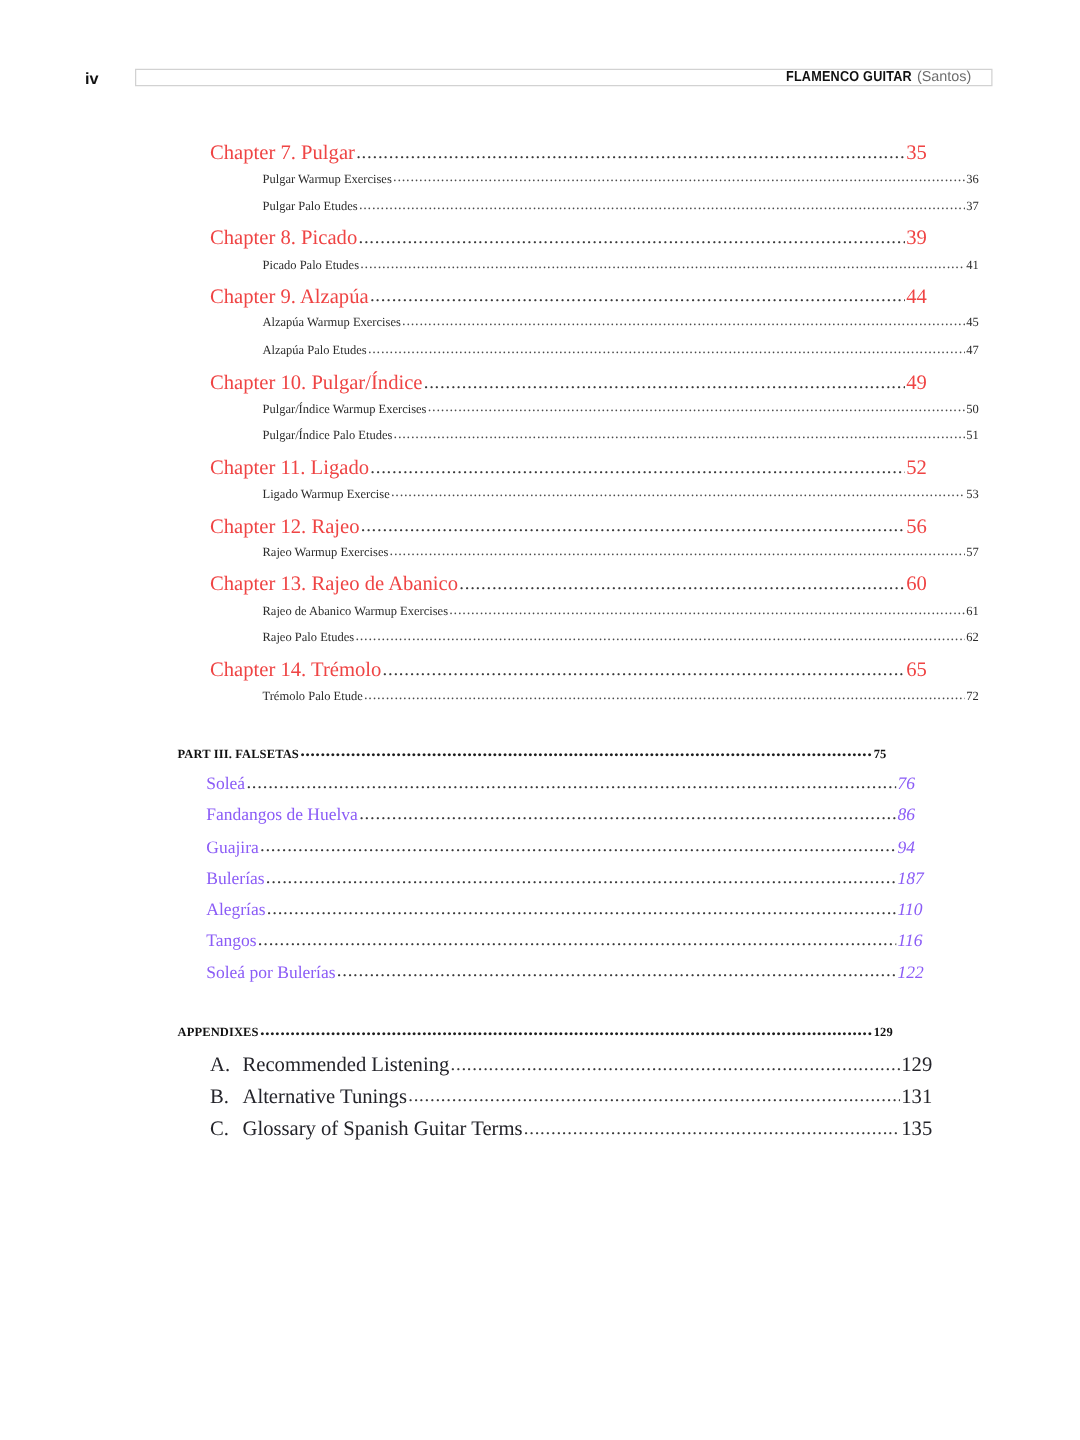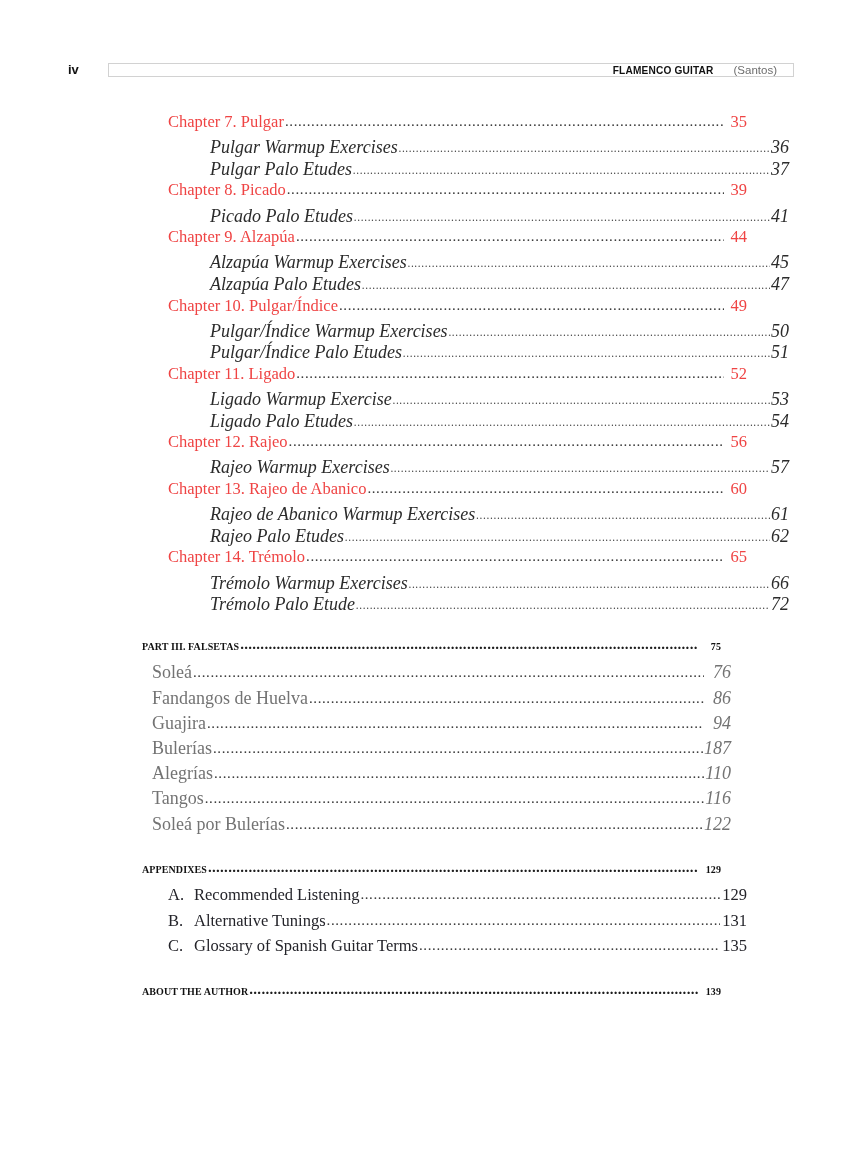--- a/index.html
+++ b/index.html
@@ -17,21 +17,21 @@
   }
 
   
   .page-header {
     position: absolute;
     top: 47px;
     left: 66px;
     right: 70px;
     height: 30px;
     display: flex;
-    align-items: flex-end;
+    align-items: center;
   }
   .folio {
     width: 42px;
     flex: 0 0 42px;
     font-family: "Liberation Sans", "DejaVu Sans", sans-serif;
     font-weight: bold;
     font-size: 13px;
     color: #111;
     display: flex;
     align-items: center;
@@ -55,21 +55,21 @@
     color: #111;
     transform: scaleX(0.88);
     transform-origin: right center;
     white-space: nowrap;
   }
   .header-author {
     font-family: "Liberation Sans", "DejaVu Sans", sans-serif;
     font-size: 11.5px;
     font-weight: normal;
     color: #6d6d6d;
-    margin-left: 20px;
+    margin-left: 4px;
   }
 
   
   .toc {
     position: absolute;
     top: 112px;
     left: 142px;
     width: 579px;
   }
 
@@ -92,62 +92,60 @@
   .toc-dots::before {
     content: "........................................................................"
              "........................................................................"
              "........................................................................";
     letter-spacing: 0.6px;
     display: block;
     white-space: nowrap;
   }
   .toc-page {
     flex: 0 0 auto;
-    text-align: right;
     font-variant-numeric: lining-nums;
   }
 
   
   .lvl-chapter {
     font-size: 16.5px;
     color: #ef4444;
     margin-left: 26px;
     height: 25.2px;
   }
   .lvl-chapter .toc-dots::before { font-size: 15px; color: #3a3a3a; }
   .lvl-chapter .toc-page { min-width: 22px; }
 
   
   .lvl-sub {
-    font-size: 18px;
+    font-size: 10px;
     color: #2b2b2b;
     margin-left: 68px;
     height: 21.6px;
-    font-style: italic;
   }
   .lvl-sub .toc-dots::before { font-size: 11.5px; color: #4a4a4a; }
   .lvl-sub .toc-page { min-width: 16px; }
 
   
   .lvl-part {
     font-size: 10px;
     font-weight: bold;
     color: #111;
     margin-left: 0;
     height: 25.6px;
     letter-spacing: 0.1px;
   }
   .lvl-part .toc-dots::before { font-size: 15px; color: #1d1d1d; letter-spacing: 0.3px; }
   .lvl-part .toc-page { min-width: 22px; }
 
   
   .lvl-item {
-    font-size: 18px;
-    color: #737373;
-    margin-left: 10px;
+    font-size: 14px;
+    color: #8b5cf6;
+    margin-left: 23px;
     height: 25.2px;
   }
   .lvl-item .toc-dots::before { font-size: 15px; color: #3a3a3a; }
   .lvl-item .toc-page { min-width: 26px; font-style: italic; }
 
   
   .lvl-appendix {
     font-size: 16.5px;
     color: #24242a;
     margin-left: 26px;
@@ -234,25 +232,20 @@
     <div class="toc-entry lvl-chapter">
       <span class="toc-label">Chapter 11. Ligado</span>
       <span class="toc-dots"></span>
       <span class="toc-page">52</span>
     </div>
     <div class="toc-entry lvl-sub">
       <span class="toc-label">Ligado Warmup Exercise</span>
       <span class="toc-dots"></span>
       <span class="toc-page">53</span>
     </div>
-    <div class="toc-entry lvl-sub">
-      <span class="toc-label">Ligado Palo Etudes</span>
-      <span class="toc-dots"></span>
-      <span class="toc-page">54</span>
-    </div>
     <div class="toc-entry lvl-chapter">
       <span class="toc-label">Chapter 12. Rajeo</span>
       <span class="toc-dots"></span>
       <span class="toc-page">56</span>
     </div>
     <div class="toc-entry lvl-sub">
       <span class="toc-label">Rajeo Warmup Exercises</span>
       <span class="toc-dots"></span>
       <span class="toc-page">57</span>
     </div>
@@ -268,25 +261,20 @@
     </div>
     <div class="toc-entry lvl-sub">
       <span class="toc-label">Rajeo Palo Etudes</span>
       <span class="toc-dots"></span>
       <span class="toc-page">62</span>
     </div>
     <div class="toc-entry lvl-chapter">
       <span class="toc-label">Chapter 14. Trémolo</span>
       <span class="toc-dots"></span>
       <span class="toc-page">65</span>
-    </div>
-    <div class="toc-entry lvl-sub">
-      <span class="toc-label">Trémolo Warmup Exercises</span>
-      <span class="toc-dots"></span>
-      <span class="toc-page">66</span>
     </div>
     <div class="toc-entry lvl-sub">
       <span class="toc-label">Trémolo Palo Etude</span>
       <span class="toc-dots"></span>
       <span class="toc-page">72</span>
     </div>
     <div class="gap-part"></div>
     <div class="toc-entry lvl-part">
       <span class="toc-label">PART III. FALSETAS</span>
       <span class="toc-dots"></span>
@@ -345,18 +333,13 @@
       <span class="toc-dots"></span>
       <span class="toc-page">131</span>
     </div>
     <div class="toc-entry lvl-appendix">
       <span class="appendix-letter">C.</span>
       <span class="toc-label">Glossary of Spanish Guitar Terms</span>
       <span class="toc-dots"></span>
       <span class="toc-page">135</span>
     </div>
     <div class="gap-part"></div>
-    <div class="toc-entry lvl-part">
-      <span class="toc-label">ABOUT THE AUTHOR</span>
-      <span class="toc-dots"></span>
-      <span class="toc-page">139</span>
-    </div>
   </div>
 
 </body></html>

